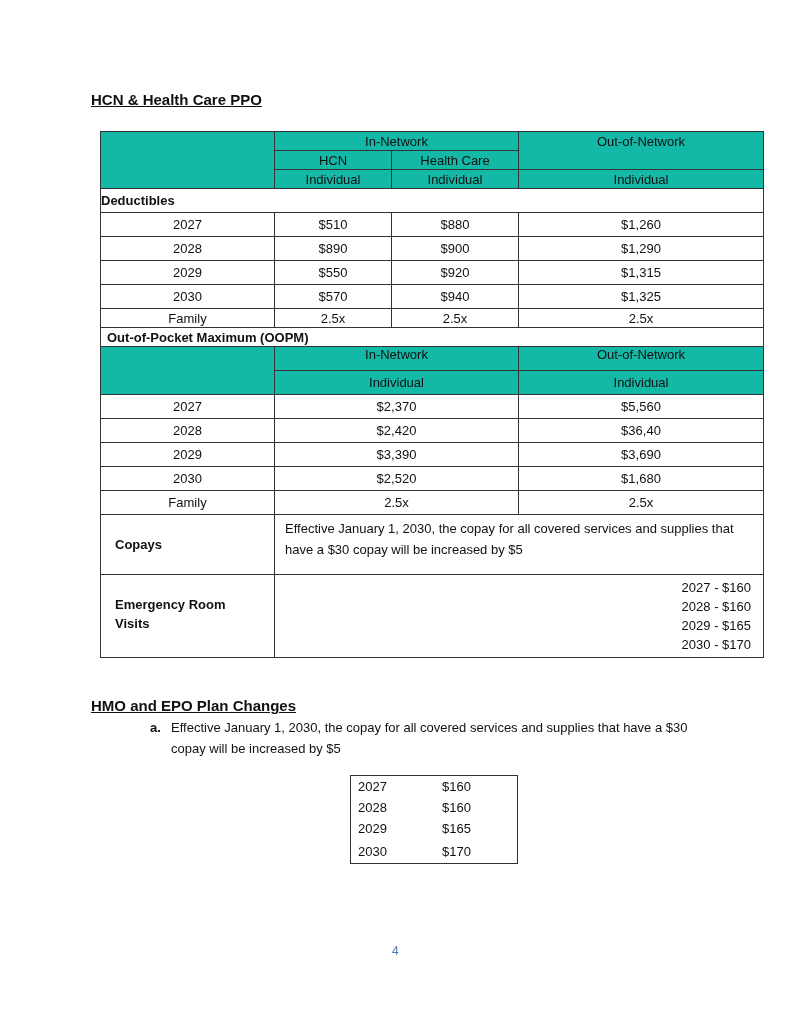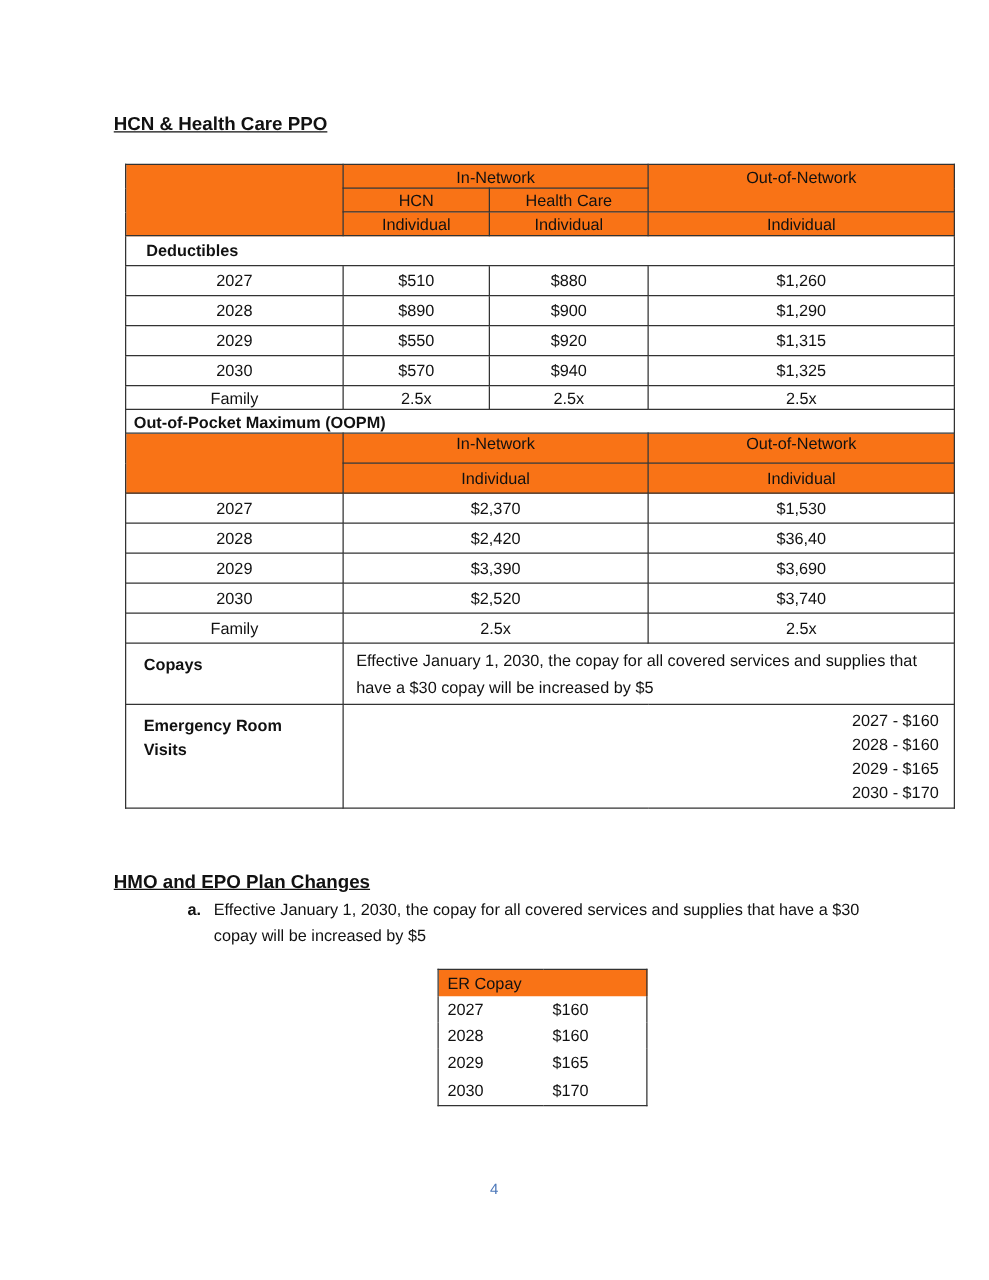--- a/index.html
+++ b/index.html
@@ -1,29 +1,29 @@
 <!DOCTYPE html>
 <html><head>
 <meta charset="utf-8">
 <style>
   html, body { margin:0; padding:0; background:#ffffff; }
   body { width:791px; height:1024px; position:relative; overflow:hidden;
          font-family:"Liberation Sans", sans-serif; color:#111; }
   .heading { position:absolute; font-weight:bold; font-size:15px; text-decoration:underline; }
   table { border-collapse:collapse; position:absolute; font-size:13px; }
   td { border:1px solid #333; padding:0; text-align:center; vertical-align:middle; }
-  .gray { background:#f97316; }
-  .bold-left { text-align:left; font-weight:bold; padding-left:16px; }
+  .gray { background:#14b8a6; }
+  .bold-left { text-align:left; font-weight:bold; padding-left:0; }
   #main { left:100px; top:131px; width:664px; }
   #main col.c1 { width:174px; } #main col.c2 { width:117px; }
   #main col.c3 { width:127px; } #main col.c4 { width:245px; }
   .h20 { height:19px; } .h24 { height:24px; }
   .copay-text { text-align:left; padding:3px 10px; line-height:21px; vertical-align:top; }
   .er-list { text-align:right; padding:3px 12px; line-height:19px; vertical-align:top; height:76px; }
-  .er-label { text-align:left; font-weight:bold; padding:7px 14px; line-height:19px; vertical-align:top; }
+  .er-label { text-align:left; font-weight:bold; padding:20px 14px; line-height:19px; vertical-align:top; }
   .list-item { position:absolute; left:150px; top:717px; font-size:13px; line-height:21px; width:560px; }
   .list-item .marker { font-weight:bold; position:absolute; left:0; }
   .list-item .txt { margin-left:21px; display:block; }
   #er { left:350px; top:775px; width:168px; border:1px solid #333; font-size:13px; }
   #er td { border:none; text-align:left; padding:0 7px; height:21px; }
   .pagenum { position:absolute; left:392px; top:944px; font-size:12px; color:#4a76b8; }
 </style>
 </head>
 <body>
 
@@ -92,36 +92,36 @@
     <td class="gray" colspan="2" style="vertical-align:top;">In-Network</td>
     <td class="gray" style="vertical-align:top;">Out-of-Network</td>
   </tr>
   <tr class="h24">
     <td class="gray" colspan="2">Individual</td>
     <td class="gray">Individual</td>
   </tr>
   <tr class="h24">
     <td>2027</td>
     <td colspan="2">$2,370</td>
-    <td>$1,530</td>
+    <td>$5,560</td>
   </tr>
   <tr class="h24">
     <td>2028</td>
     <td colspan="2">$2,420</td>
     <td>$36,40</td>
   </tr>
   <tr class="h24">
     <td>2029</td>
     <td colspan="2">$3,390</td>
     <td>$3,690</td>
   </tr>
   <tr class="h24">
     <td>2030</td>
     <td colspan="2">$2,520</td>
-    <td>$3,740</td>
+    <td>$1,680</td>
   </tr>
   <tr class="h24">
     <td>Family</td>
     <td colspan="2">2.5x</td>
     <td>2.5x</td>
   </tr>
   <tr>
     <td class="er-label">Copays</td>
     <td colspan="3" class="copay-text">Effective January 1, 2030, the copay for all covered services and supplies that have a $30 copay will be increased by $5</td>
   </tr>
@@ -142,23 +142,20 @@
 
 <div class="heading" style="left:91px; top:697px;">HMO and EPO Plan Changes</div>
 
 <div class="list-item">
   <span class="marker">a.</span>
   <span class="txt">Effective January 1, 2030, the copay for all covered services and supplies that have a $30 copay will be increased by $5</span>
 </div>
 
 <table id="er">
   <tbody>
-      <tr>
-        <td colspan="2" class="gray">ER Copay</td>
-      </tr>
   <tr>
     <td style="width:70px;">2027</td>
     <td>$160</td>
   </tr>
   <tr>
     <td>2028</td>
     <td>$160</td>
   </tr>
   <tr>
     <td>2029</td>

